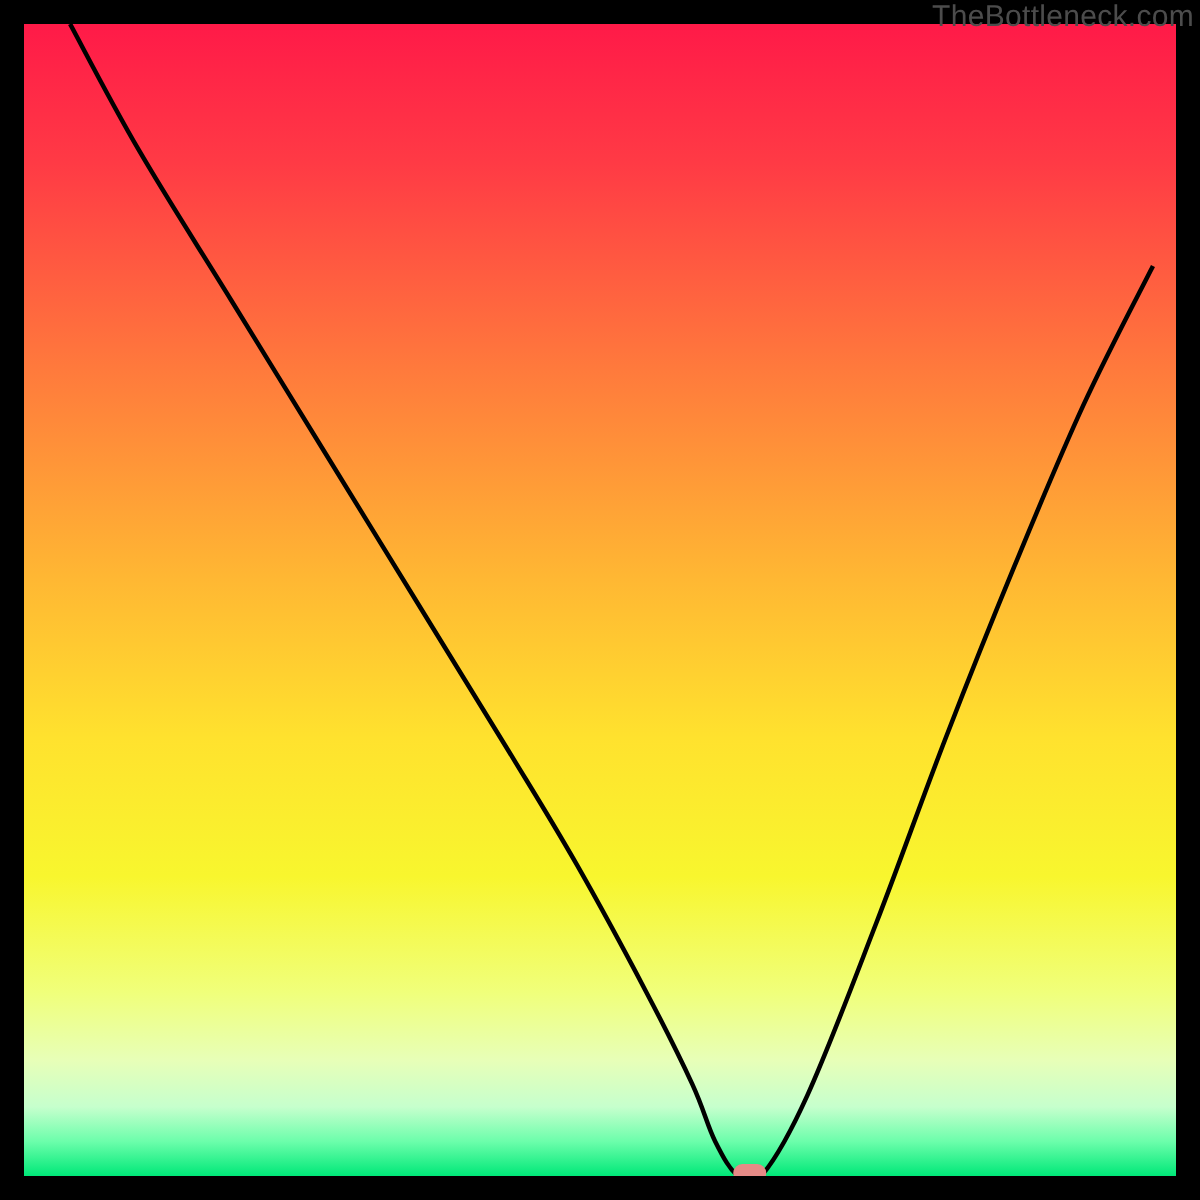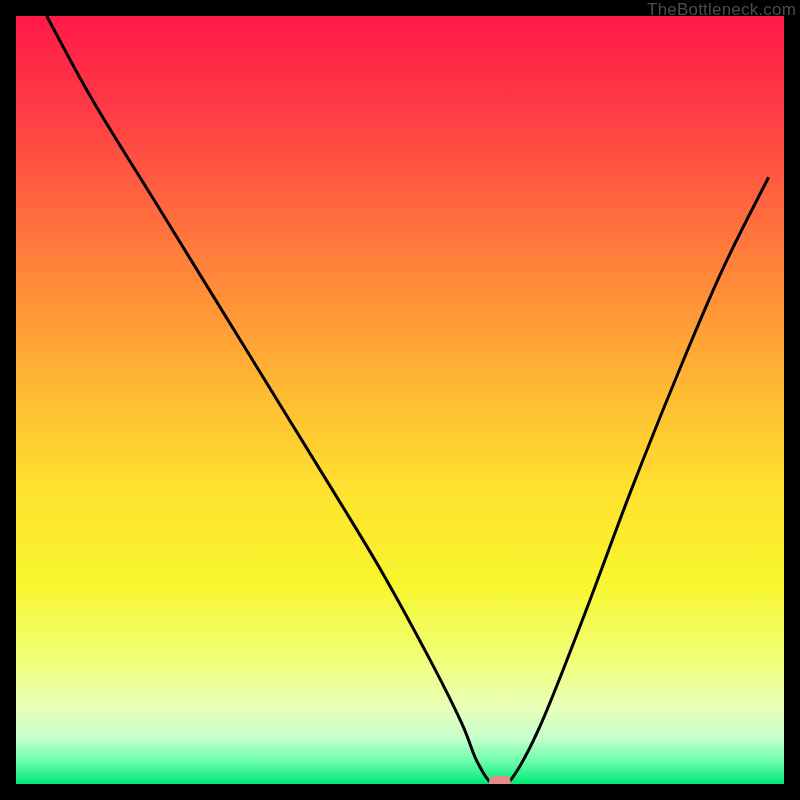--- a/index.html
+++ b/index.html
@@ -40,21 +40,21 @@
     left: 0;
     top: 0;
     width: 100%;
     height: 100%;
   }
   .watermark {
     position: absolute;
     top: 0px;
     right: 4px;
     color: #4c4c4c;
-    font-size: 17px;
+    font-size: 20px;
     font-weight: 500;
     letter-spacing: 0.2px;
     user-select: none;
   }
 </style>
 </head>
 <body>
 
 <div class="frame">
 

